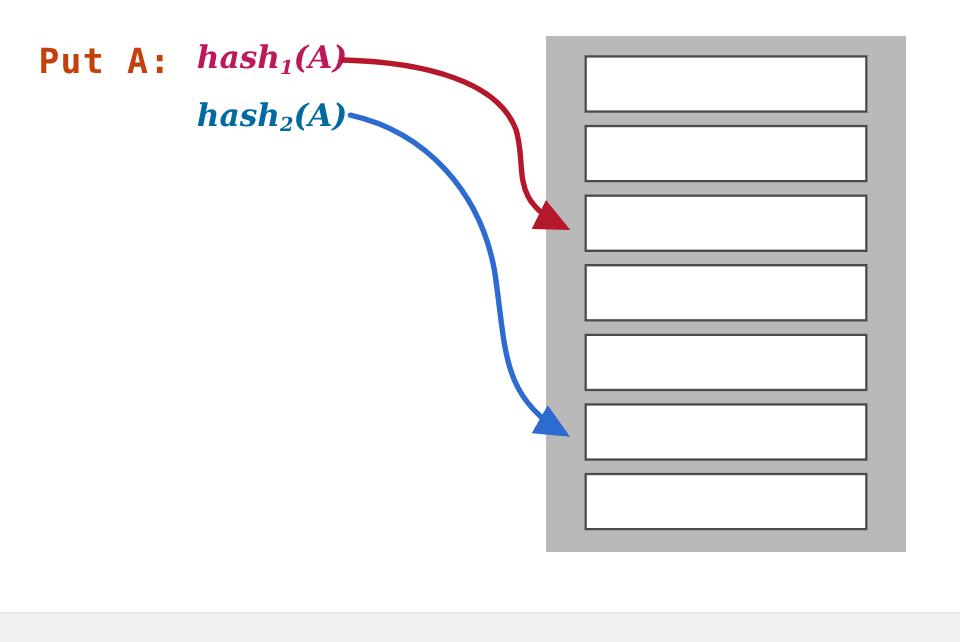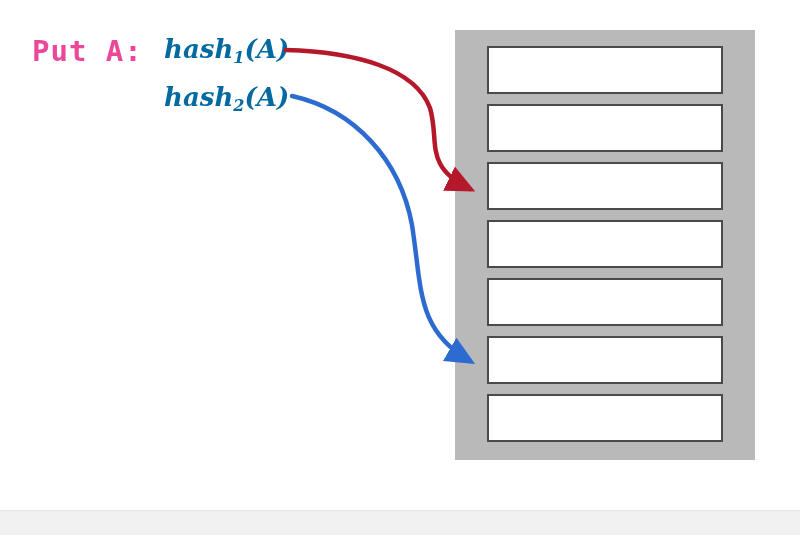--- a/index.html
+++ b/index.html
@@ -13,34 +13,34 @@
     font-family: "DejaVu Sans", sans-serif;
   }
 
   .op-label {
     position: absolute;
     left: 32px;
     top: 34px;
     font-family: "DejaVu Sans Mono", monospace;
     font-weight: bold;
     font-size: 29px;
-    color: #ec4899;
+    color: #c2410c;
     letter-spacing: 1px;
   }
 
   .hash-label {
     position: absolute;
     left: 164px;
     font-family: "DejaVu Serif", serif;
     font-style: italic;
     font-weight: bold;
     font-size: 26px;
     white-space: nowrap;
   }
-  .hash-label.h1 { top: 34px; color: #0369a1; }
+  .hash-label.h1 { top: 34px; color: #be185d; }
   .hash-label.h2 { top: 82px; color: #0369a1; }
   .hash-label .sub {
     font-size: 0.62em;
     vertical-align: -0.28em;
   }
 
   .arrow-layer {
     position: absolute;
     left: 0; top: 0;
     width: 800px;

